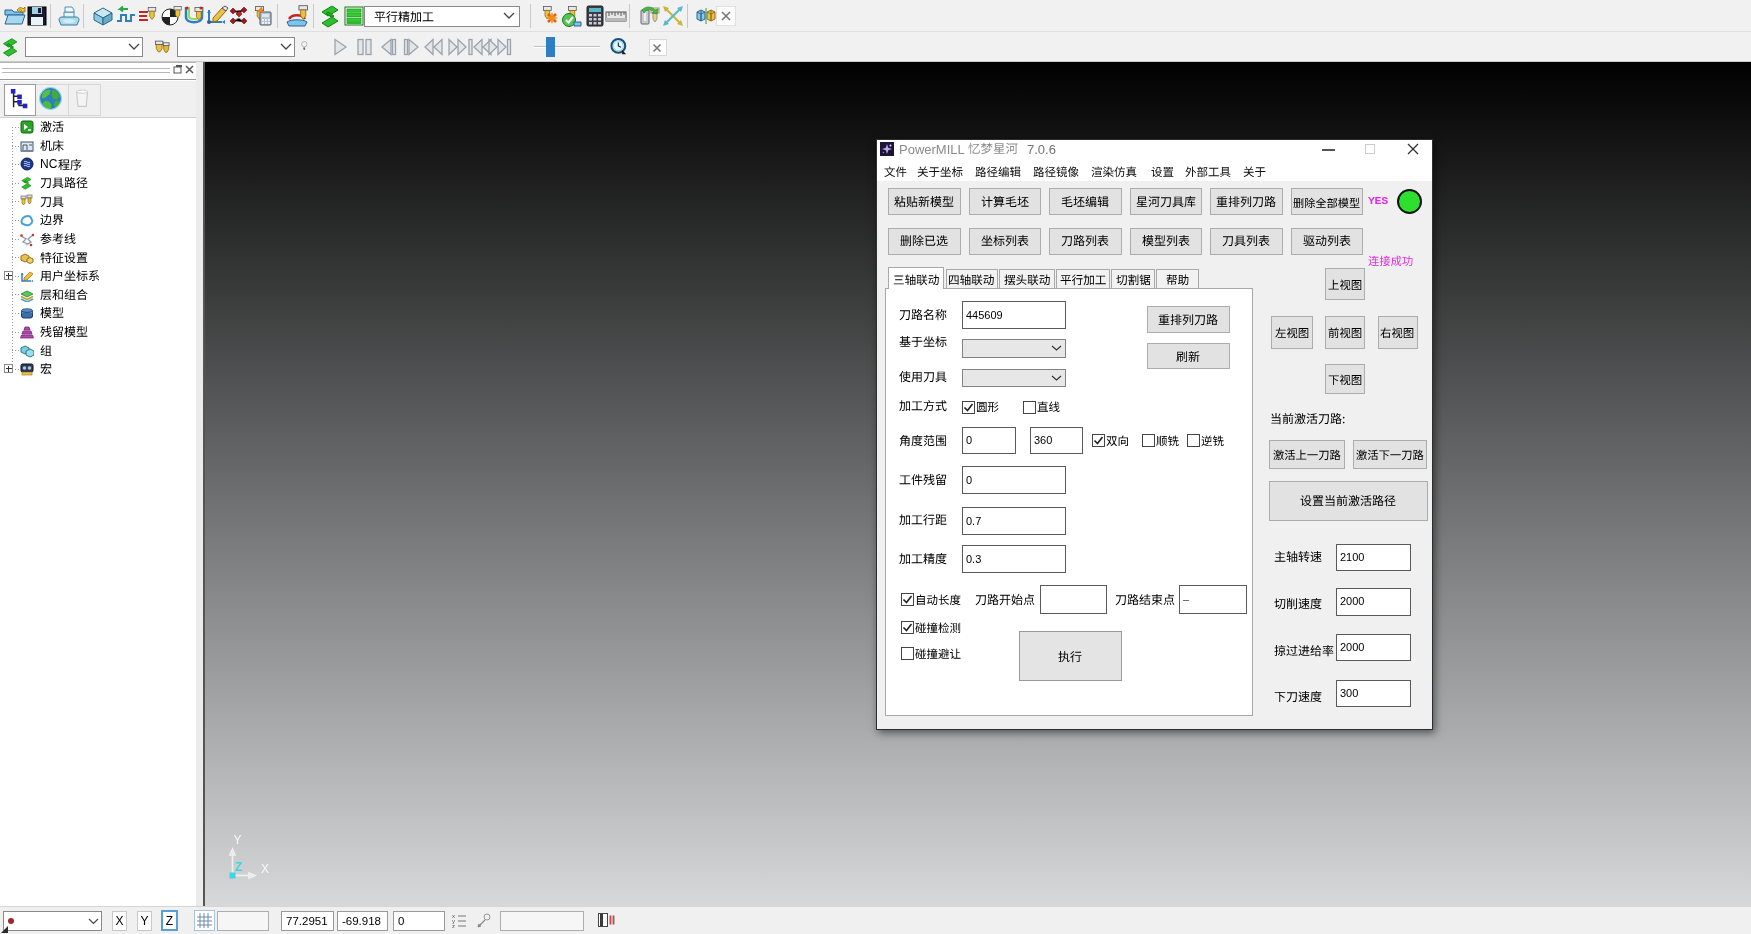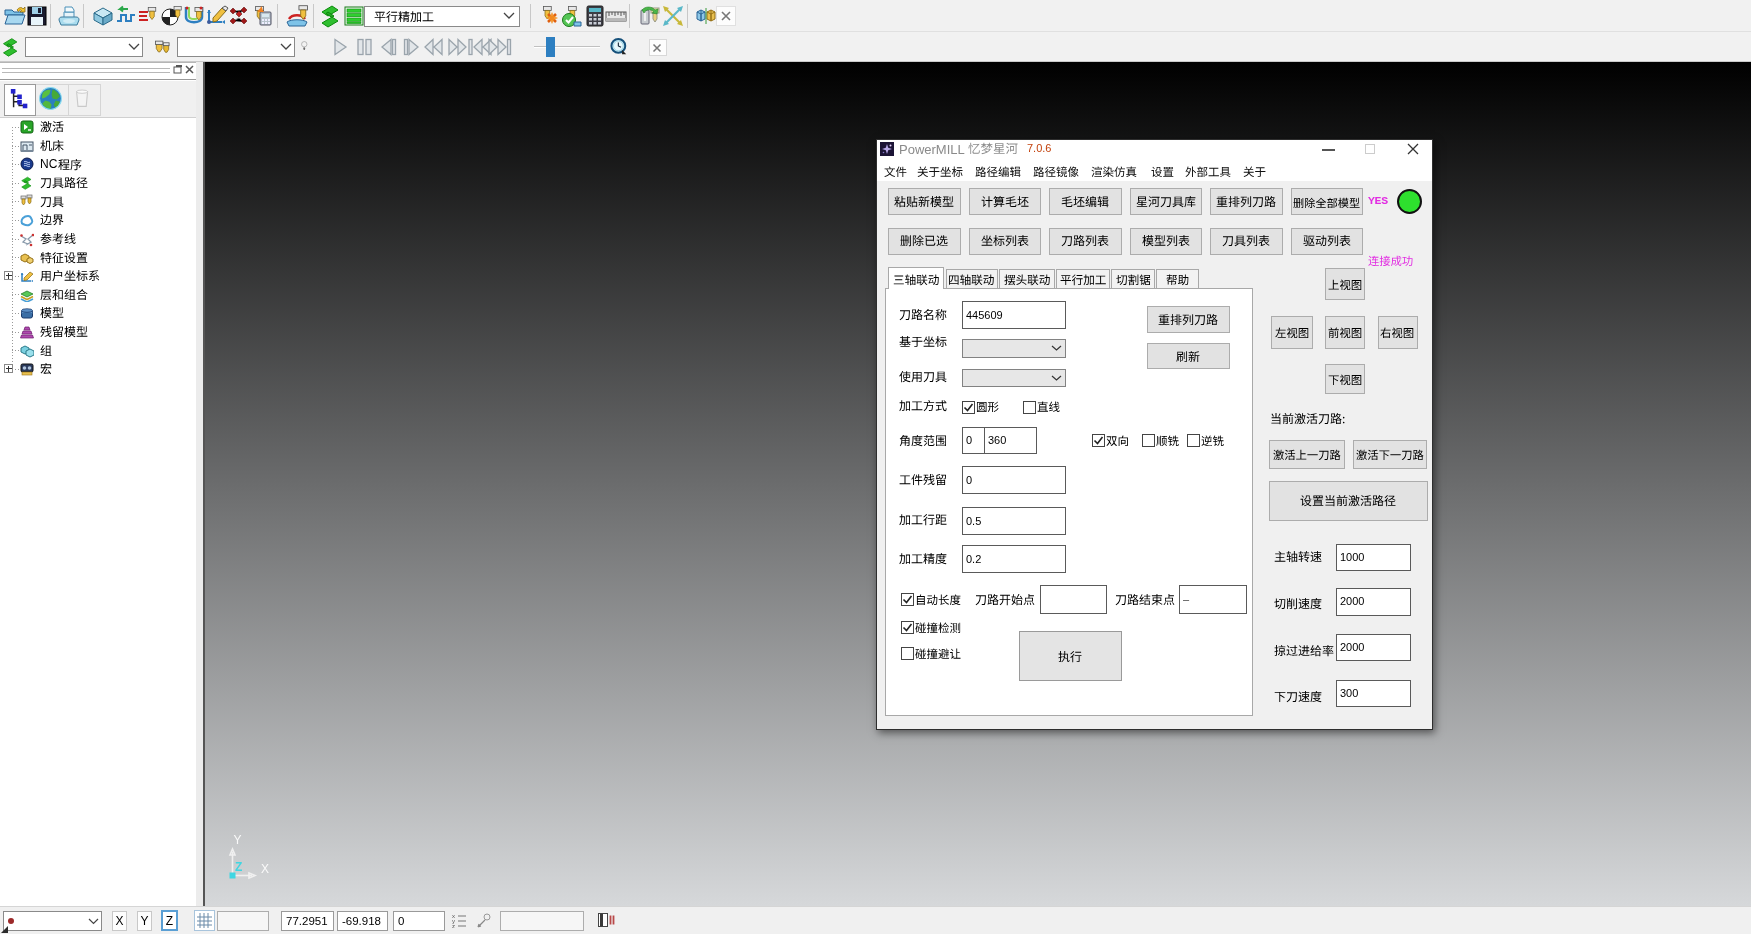--- a/index.html
+++ b/index.html
@@ -571,21 +571,21 @@
       <path d="M7 2l1.2 3.8L12 7 8.2 8.2 7 12 5.8 8.2 2 7l3.8-1.2z" fill="#b8a8e8"></path>
       <circle cx="10.5" cy="3.5" r="1" fill="#e8d8ff"></circle>
       <circle cx="3.5" cy="10.5" r=".8" fill="#8878c8"></circle>
     </svg><span class="a" style="left:899px;top:142px;font-size:13px;color:#8a8a8a">PowerMILL</span><svg class="t" style="left:968.0px;top:141.9px;" width="50" height="16" viewBox="0 0 50 16">
       <g transform="translate(0,11.16) scale(1.0417)" fill="#8a8a8a">
         <use href="#u5FC6" x="0.0"></use>
         <use href="#u68A6" x="12.0"></use>
         <use href="#u661F" x="24.0"></use>
         <use href="#u6CB3" x="36.0"></use>
       </g>
-    </svg><span class="a" style="left:1027px;top:142px;font-size:11px;color:#c2410c">7.0.6</span><div class="a" style="left:1322px;top:149px;width:13px;height:1.5px;background:#555"></div><div class="a" style="left:1365px;top:144px;width:10px;height:10px;border:1.5px solid #ccc"></div><svg class="a" style="left:1407px;top:143px" width="12" height="12">
+    </svg><span class="a" style="left:1027px;top:142px;font-size:13px;color:#737373">7.0.6</span><div class="a" style="left:1322px;top:149px;width:13px;height:1.5px;background:#555"></div><div class="a" style="left:1365px;top:144px;width:10px;height:10px;border:1.5px solid #ccc"></div><svg class="a" style="left:1407px;top:143px" width="12" height="12">
       <path d="M1 1l10 10M11 1L1 11" stroke="#333" stroke-width="1.3"></path>
     </svg><svg class="t" style="left:884.0px;top:165.3px;" width="23" height="14" viewBox="0 0 23 14">
       <g transform="translate(0,11.16) scale(0.9583)" fill="#111">
         <use href="#u6587" x="0.0"></use>
         <use href="#u4EF6" x="12.0"></use>
       </g>
     </svg><svg class="t" style="left:917.0px;top:165.3px;" width="46" height="14" viewBox="0 0 46 14">
       <g transform="translate(0,11.16) scale(0.9583)" fill="#111">
         <use href="#u5173" x="0.0"></use>
         <use href="#u4E8E" x="12.0"></use>
@@ -822,21 +822,21 @@
         <use href="#u76F4" x="0.0"></use>
         <use href="#u7EBF" x="12.0"></use>
       </g>
     </svg><svg class="t" style="left:899.3px;top:433.8px;" width="48" height="15" viewBox="0 0 48 15">
       <g transform="translate(0,11.16) scale(1.0000)" fill="#000">
         <use href="#u89D2" x="0.0"></use>
         <use href="#u5EA6" x="12.0"></use>
         <use href="#u8303" x="24.0"></use>
         <use href="#u56F4" x="36.0"></use>
       </g>
-    </svg><div class="inp" style="left:962px;top:427px;width:54px;height:27px;line-height:25px;padding-left:3px">0</div><div class="inp" style="left:984px;top:427px;width:53px;height:27px;line-height:25px;padding-left:3px">360</div><div class="cb" style="left:1092px;top:434px"></div><svg class="a" style="left:1093px;top:435px" width="11" height="11">
+    </svg><div class="inp" style="left:962px;top:427px;width:54px;height:27px;line-height:25px;padding-left:3px">0</div><div class="inp" style="left:1030px;top:427px;width:53px;height:27px;line-height:25px;padding-left:3px">360</div><div class="cb" style="left:1092px;top:434px"></div><svg class="a" style="left:1093px;top:435px" width="11" height="11">
       <path d="M1.5 5.5l3 3 5-6.5" stroke="#222" stroke-width="1.6" fill="none"></path>
     </svg><svg class="t" style="left:1106.0px;top:433.8px;" width="23" height="14" viewBox="0 0 23 14">
       <g transform="translate(0,11.16) scale(0.9583)" fill="#000">
         <use href="#u53CC" x="0.0"></use>
         <use href="#u5411" x="12.0"></use>
       </g>
     </svg><div class="cb" style="left:1142px;top:434px"></div><svg class="t" style="left:1156.0px;top:433.8px;" width="23" height="14" viewBox="0 0 23 14">
       <g transform="translate(0,11.16) scale(0.9583)" fill="#000">
         <use href="#u987A" x="0.0"></use>
         <use href="#u94E3" x="12.0"></use>
@@ -853,28 +853,28 @@
         <use href="#u6B8B" x="24.0"></use>
         <use href="#u7559" x="36.0"></use>
       </g>
     </svg><div class="inp" style="left:962px;top:465.5px;width:104px;height:28px;line-height:26px;padding-left:3px">0</div><svg class="t" style="left:899.3px;top:512.8px;" width="48" height="15" viewBox="0 0 48 15">
       <g transform="translate(0,11.16) scale(1.0000)" fill="#000">
         <use href="#u52A0" x="0.0"></use>
         <use href="#u5DE5" x="12.0"></use>
         <use href="#u884C" x="24.0"></use>
         <use href="#u8DDD" x="36.0"></use>
       </g>
-    </svg><div class="inp" style="left:962px;top:506.5px;width:104px;height:28px;line-height:26px;padding-left:3px">0.5</div><svg class="t" style="left:899.3px;top:552.3px;" width="48" height="15" viewBox="0 0 48 15">
+    </svg><div class="inp" style="left:962px;top:506.5px;width:104px;height:28px;line-height:26px;padding-left:3px">0.7</div><svg class="t" style="left:899.3px;top:552.3px;" width="48" height="15" viewBox="0 0 48 15">
       <g transform="translate(0,11.16) scale(1.0000)" fill="#000">
         <use href="#u52A0" x="0.0"></use>
         <use href="#u5DE5" x="12.0"></use>
         <use href="#u7CBE" x="24.0"></use>
         <use href="#u5EA6" x="36.0"></use>
       </g>
-    </svg><div class="inp" style="left:962px;top:545px;width:104px;height:28px;line-height:26px;padding-left:3px">0.2</div><div class="cb" style="left:900.5px;top:592.5px"></div><svg class="a" style="left:901.5px;top:593.5px" width="11" height="11">
+    </svg><div class="inp" style="left:962px;top:545px;width:104px;height:28px;line-height:26px;padding-left:3px">0.3</div><div class="cb" style="left:900.5px;top:592.5px"></div><svg class="a" style="left:901.5px;top:593.5px" width="11" height="11">
       <path d="M1.5 5.5l3 3 5-6.5" stroke="#222" stroke-width="1.6" fill="none"></path>
     </svg><svg class="t" style="left:915.0px;top:592.8px;" width="46" height="14" viewBox="0 0 46 14">
       <g transform="translate(0,11.16) scale(0.9583)" fill="#000">
         <use href="#u81EA" x="0.0"></use>
         <use href="#u52A8" x="12.0"></use>
         <use href="#u957F" x="24.0"></use>
         <use href="#u5EA6" x="36.0"></use>
       </g>
     </svg><svg class="t" style="left:975.0px;top:592.8px;" width="60" height="15" viewBox="0 0 60 15">
       <g transform="translate(0,11.16) scale(1.0000)" fill="#000">
@@ -982,21 +982,21 @@
         <use href="#u8DEF" x="72.0"></use>
         <use href="#u5F84" x="84.0"></use>
       </g>
     </svg><svg class="t" style="left:1274.0px;top:550.3px;" width="48" height="15" viewBox="0 0 48 15">
       <g transform="translate(0,11.16) scale(1.0000)" fill="#000">
         <use href="#u4E3B" x="0.0"></use>
         <use href="#u8F74" x="12.0"></use>
         <use href="#u8F6C" x="24.0"></use>
         <use href="#u901F" x="36.0"></use>
       </g>
-    </svg><div class="inp" style="left:1336px;top:543.8px;width:75px;height:27.5px;line-height:25.5px;padding-left:3px">1000</div><svg class="t" style="left:1274.0px;top:596.6px;" width="48" height="15" viewBox="0 0 48 15">
+    </svg><div class="inp" style="left:1336px;top:543.8px;width:75px;height:27.5px;line-height:25.5px;padding-left:3px">2100</div><svg class="t" style="left:1274.0px;top:596.6px;" width="48" height="15" viewBox="0 0 48 15">
       <g transform="translate(0,11.16) scale(1.0000)" fill="#000">
         <use href="#u5207" x="0.0"></use>
         <use href="#u524A" x="12.0"></use>
         <use href="#u901F" x="24.0"></use>
         <use href="#u5EA6" x="36.0"></use>
       </g>
     </svg><div class="inp" style="left:1336px;top:588px;width:75px;height:27.5px;line-height:25.5px;padding-left:3px">2000</div><svg class="t" style="left:1274.0px;top:643.8px;" width="60" height="15" viewBox="0 0 60 15">
       <g transform="translate(0,11.16) scale(1.0000)" fill="#000">
         <use href="#u63A0" x="0.0"></use>
         <use href="#u8FC7" x="12.0"></use>

